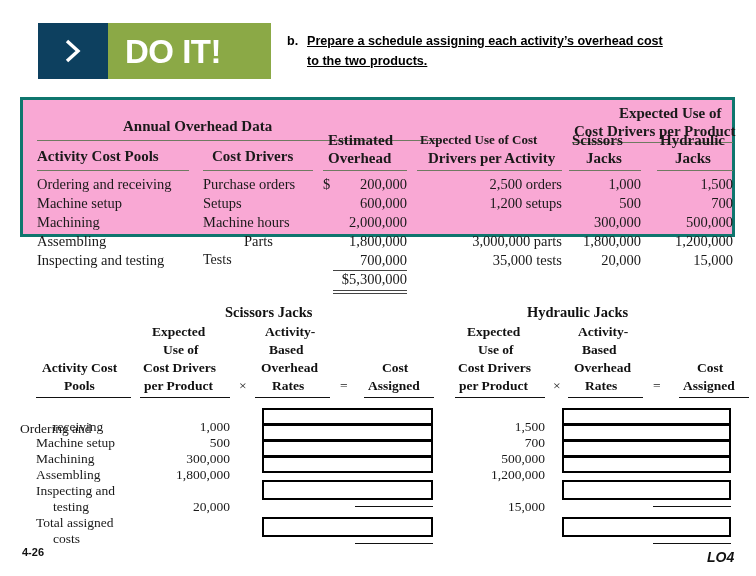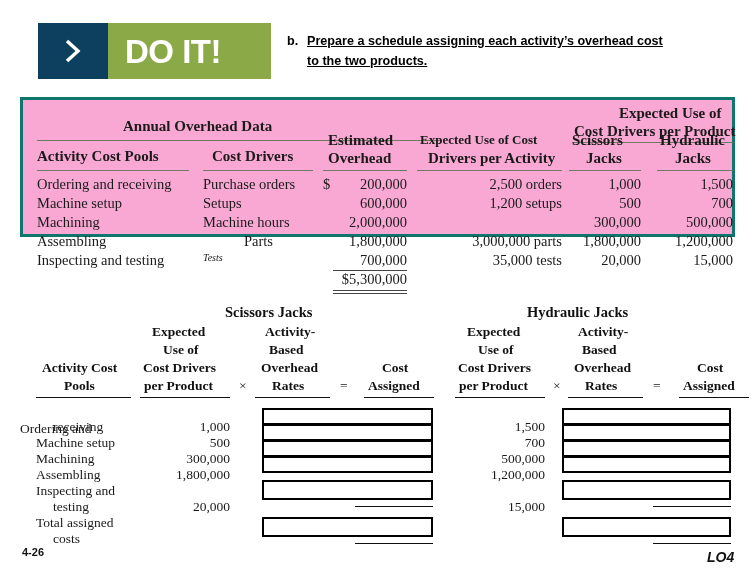--- a/index.html
+++ b/index.html
@@ -247,21 +247,21 @@
     <div class="tb num" style="left:634px; top:114px; width:76px; font-size:14.5px;">500,000</div>
 
     <div class="tb" style="left:14px; top:133px; font-size:14.5px;">Assembling</div>
     <div class="tb" style="left:180px; top:133px; font-size:14.5px;margin-left:41px;">Parts</div>
     <div class="tb num" style="left:300px; top:133px; width:84px; font-size:14.5px;">1,800,000</div>
     <div class="tb num" style="left:394px; top:133px; width:145px; font-size:14.5px;">3,000,000 parts</div>
     <div class="tb num" style="left:546px; top:133px; width:72px; font-size:14.5px;">1,800,000</div>
     <div class="tb num" style="left:634px; top:133px; width:76px; font-size:14.5px;">1,200,000</div>
 
     <div class="tb" style="left:14px; top:152px; font-size:14.5px;">Inspecting and testing</div>
-    <div class="tb" style="left:180px; top:152px; font-size:10px;font-style:italic;">Tests</div>
+    <div class="tb" style="left:180px; top:152px; font-size:14px;">Tests</div>
     <div class="tb num" style="left:300px; top:152px; width:84px; font-size:14.5px;">700,000</div>
     <div class="tb num" style="left:394px; top:152px; width:145px; font-size:14.5px;">35,000 tests</div>
     <div class="tb num" style="left:546px; top:152px; width:72px; font-size:14.5px;">20,000</div>
     <div class="tb num" style="left:634px; top:152px; width:76px; font-size:14.5px;">15,000</div>
 
     <div class="thinrule" style="left:310px; top:170px; width:74px;"></div>
     <div class="tb num" style="left:300px; top:171px; width:84px; font-size:14.5px;">$5,300,000</div>
     <div class="dblrule" style="left:310px; top:190px; width:74px;"></div>
   </div>
 </div>

